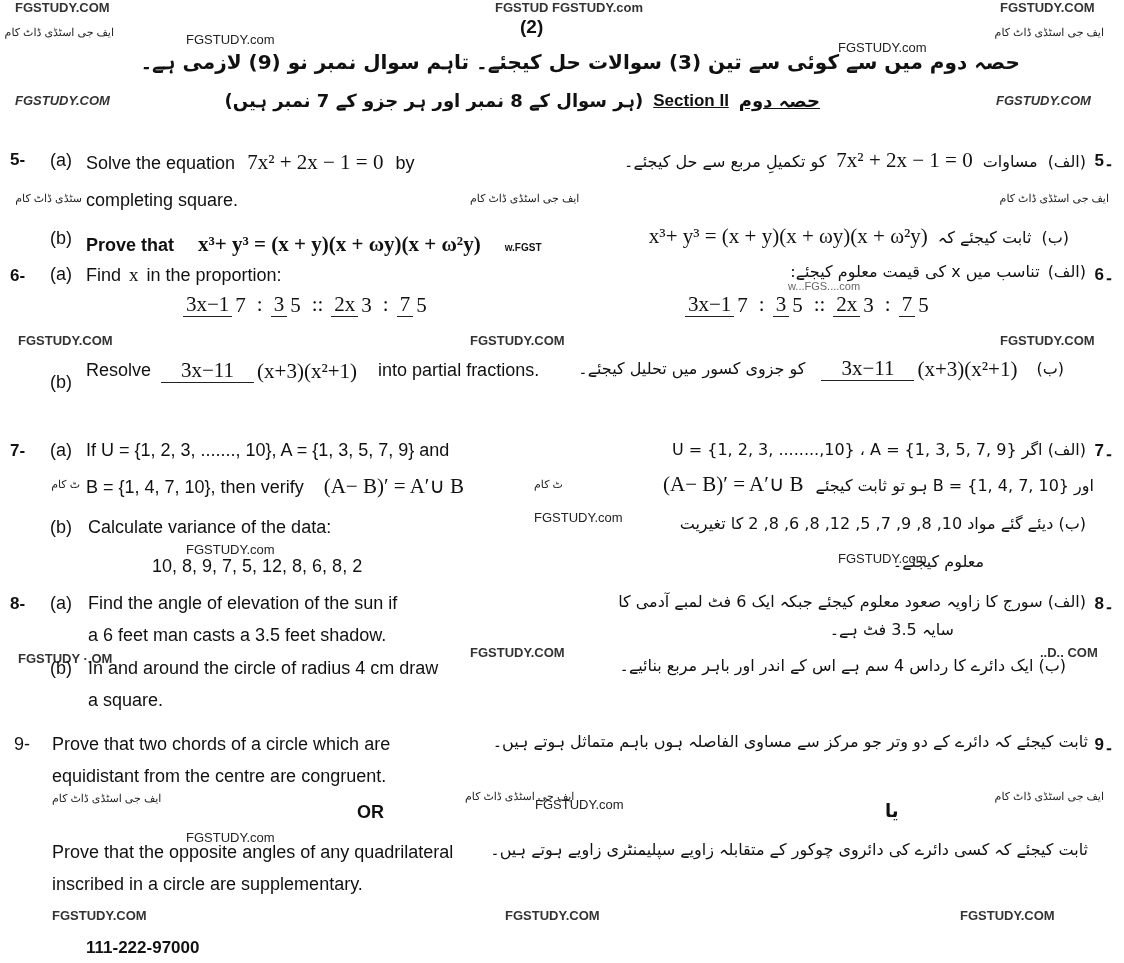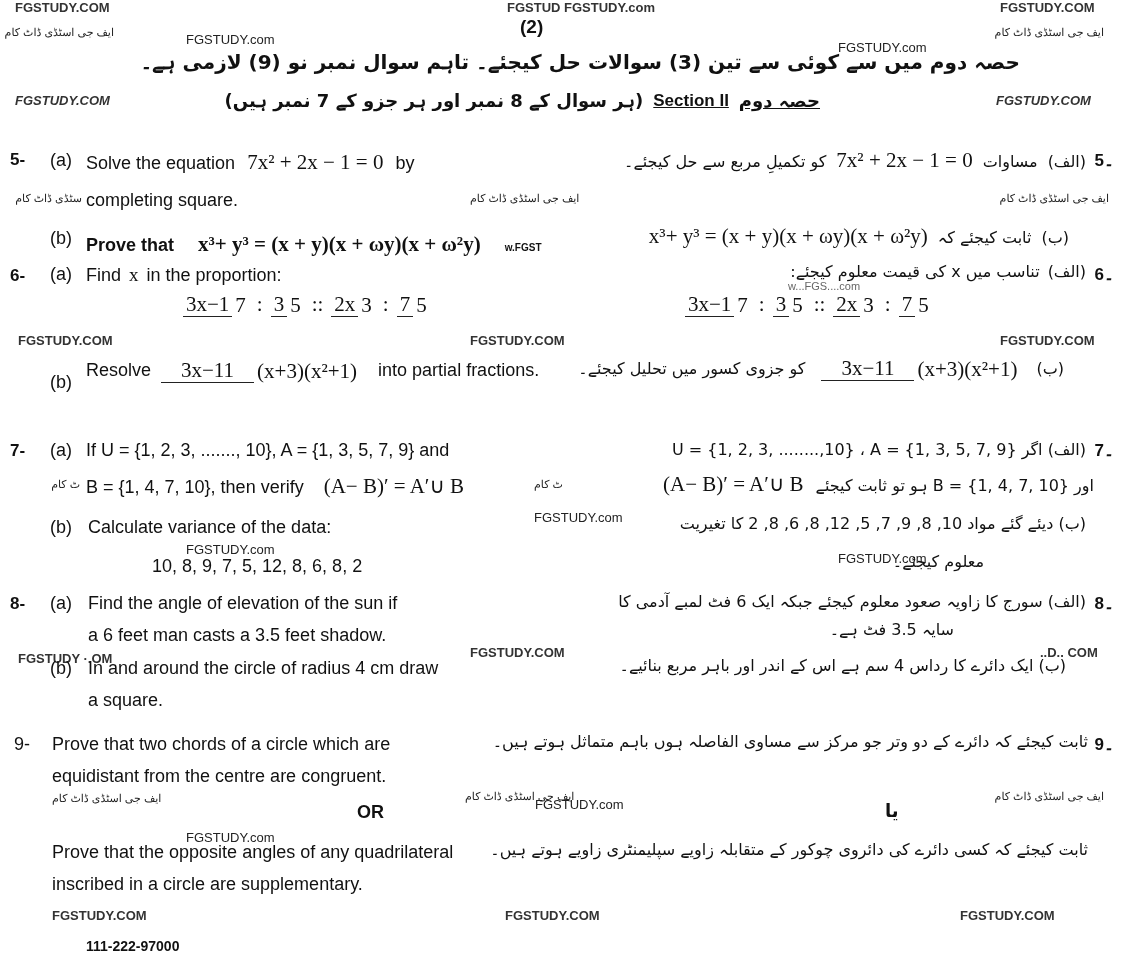--- a/index.html
+++ b/index.html
@@ -20,21 +20,21 @@
   .frac .n { border-bottom: 1.5px solid #222; padding: 0 3px; }
   .frac .d { padding: 0 3px; }
   .sep { font-family: "Liberation Serif", serif; font-size: 21px; margin: 0 8px; vertical-align: middle; }
   .sec { font-weight: bold; font-size: 17px; text-decoration: underline; }
   .ur-q { font-size: 16px; }
 </style>
 </head>
 <body>
 
 <div class="abs wm-bold" style="left:15px;top:0px;">FGSTUDY.COM</div>
-<div class="abs wm-bold" style="left:470px;top:0px;padding-left:37px;">FGSTUD FGSTUDY.com</div>
+<div class="abs wm-bold" style="left:458px;top:0px;padding-left:37px;">FGSTUD FGSTUDY.com</div>
 <div class="abs wm-bold" style="left:1000px;top:0px;">FGSTUDY.COM</div>
 <div class="abs wm-urdu" style="right:1010px;top:26px;font-size:11px;">ایف جی اسٹڈی ڈاٹ کام</div>
 <div class="abs wm-urdu" style="right:20px;top:26px;">ایف جی اسٹڈی ڈاٹ کام</div>
 <div class="abs wm-small" style="left:186px;top:32px;">FGSTUDY.com</div>
 <div class="abs wm-small" style="left:838px;top:40px;">FGSTUDY.com</div>
 <div class="abs wm-ital" style="left:15px;top:93px;">FGSTUDY.COM</div>
 <div class="abs wm-ital" style="left:996px;top:93px;">FGSTUDY.COM</div>
 
 <div class="abs urdu" style="left:520px;top:16px;font-size:12px;">
   <span style="font-size:19px;font-weight:bold;font-family:'Liberation Sans',sans-serif;direction:ltr;unicode-bidi:embed;">(2)</span>
@@ -211,13 +211,13 @@
 <div class="abs en" style="left:52px;top:842px;">Prove that the opposite angles of any quadrilateral</div>
 <div class="abs en" style="left:52px;top:874px;">inscribed in a circle are supplementary.</div>
 
 <div class="abs num" style="right:10px;top:734px;">9۔</div>
 <div class="abs urdu ur-q" style="right:36px;top:732px;">ثابت کیجئے کہ دائرے کے دو وتر جو مرکز سے مساوی الفاصلہ ہوں باہم متماثل ہوتے ہیں۔</div>
 <div class="abs urdu ur-q" style="right:36px;top:840px;">ثابت کیجئے کہ کسی دائرے کی دائروی چوکور کے متقابلہ زاویے سپلیمنٹری زاویے ہوتے ہیں۔</div>
 
 <div class="abs wm-bold" style="left:52px;top:908px;">FGSTUDY.COM</div>
 <div class="abs wm-bold" style="left:505px;top:908px;">FGSTUDY.COM</div>
 <div class="abs wm-bold" style="left:960px;top:908px;">FGSTUDY.COM</div>
-<div class="abs" style="left:86px;top:938px;font-weight:bold;font-size:14px;">111-222-97000</div>
+<div class="abs" style="left:86px;top:938px;font-weight:bold;font-size:17px;">111-222-97000</div>
 
 </body></html>

